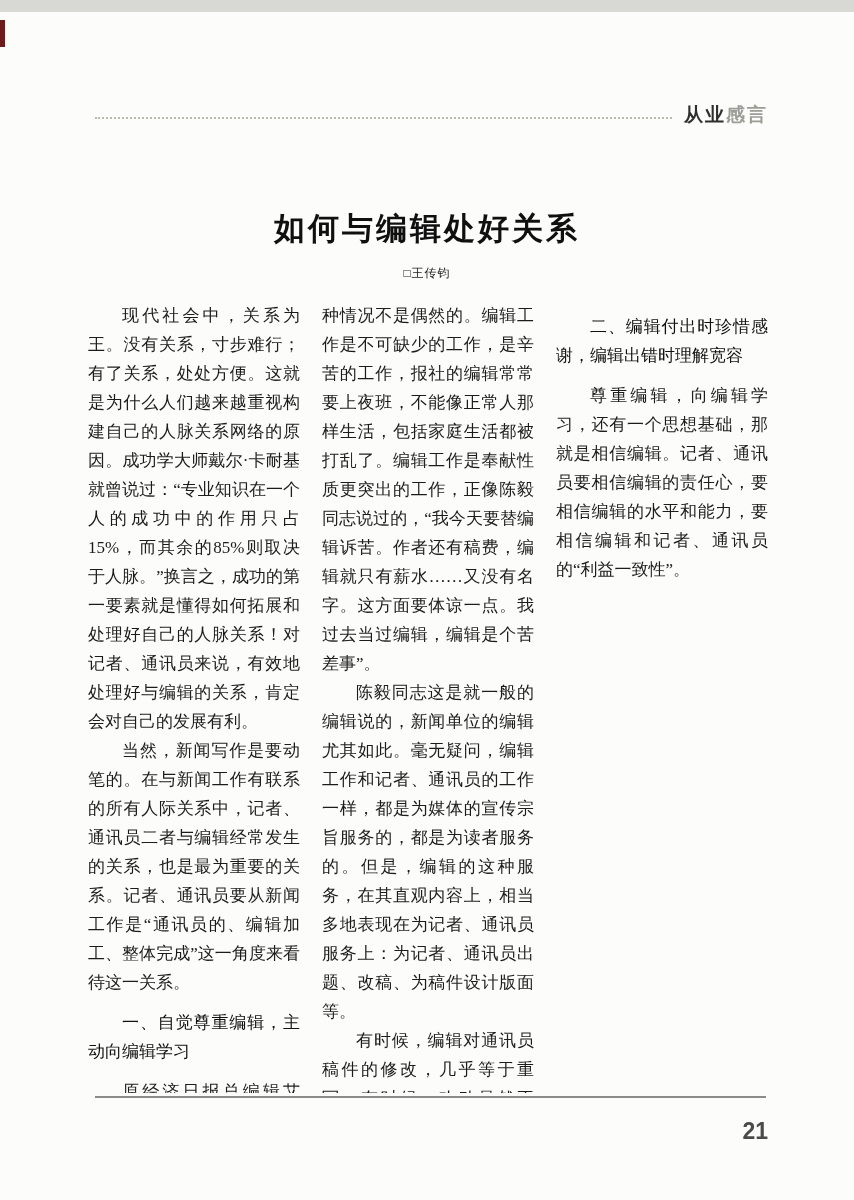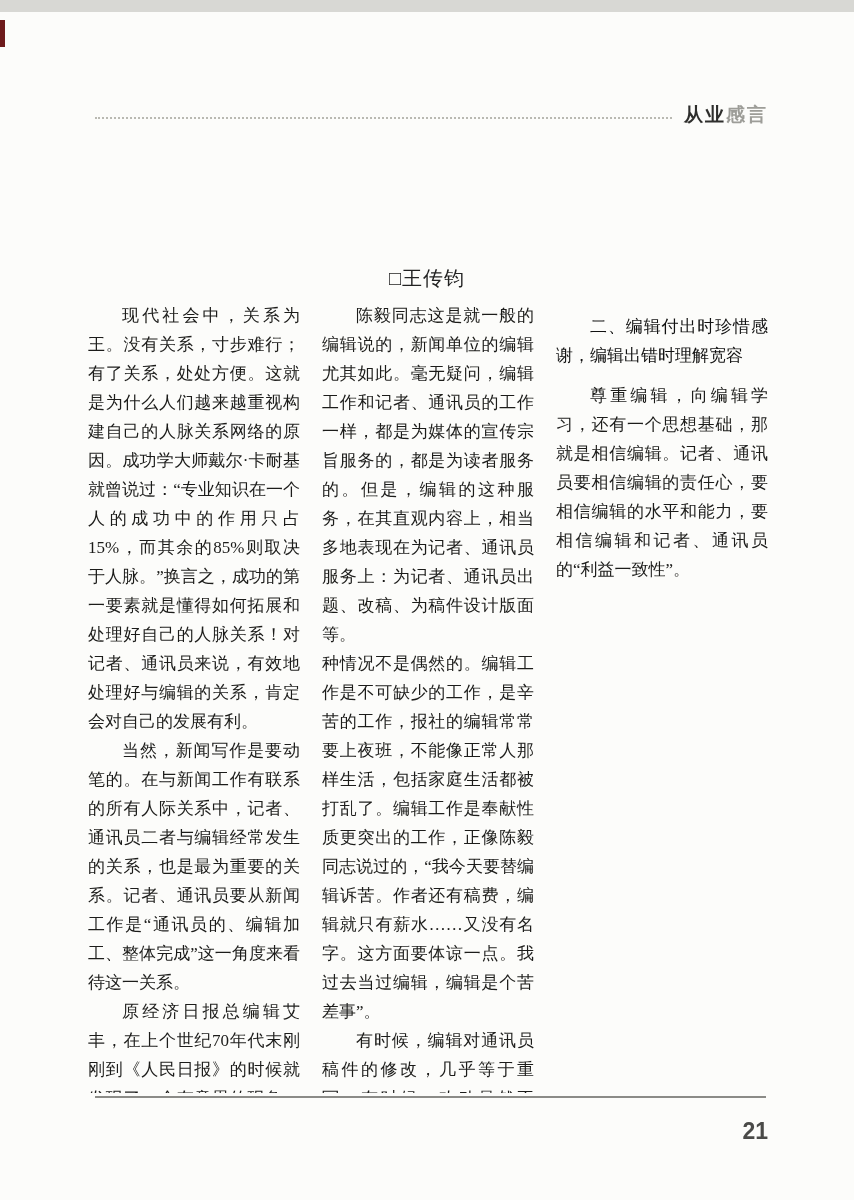--- a/index.html
+++ b/index.html
@@ -51,21 +51,21 @@
     font-weight: bold;
     font-size: 31px;
     letter-spacing: 3px;
     color: #101010;
   }
   .article-author {
     position: absolute;
     left: 0; top: 253px;
     width: 100%;
     text-align: center;
-    font-size: 20px;
+    font-size: 12px;
     letter-spacing: 1px;
     color: #222;
   }
   .columns {
     position: absolute;
     left: 88px; top: 289px;
     width: 680px; height: 792px;
     display: flex;
     gap: 22px;
   }
@@ -117,34 +117,36 @@
 
   <div class="corner-mark"></div>
 
   <div class="page-header">
     <div class="dotted-rule"></div>
     <div class="section-label">
       <span class="primary">从业</span><span class="secondary">感言</span>
     </div>
   </div>
 
+  <h1 class="article-title">如何与编辑处好关系</h1>
   <div class="article-author">□王传钧</div>
 
   <div class="columns">
 
     <div class="col">
       <p class="para">现代社会中，关系为王。没有关系，寸步难行；有了关系，处处方便。这就是为什么人们越来越重视构建自己的人脉关系网络的原因。成功学大师戴尔·卡耐基就曾说过：“专业知识在一个人的成功中的作用只占15%，而其余的85%则取决于人脉。”换言之，成功的第一要素就是懂得如何拓展和处理好自己的人脉关系！对记者、通讯员来说，有效地处理好与编辑的关系，肯定会对自己的发展有利。</p>
       <p class="para">当然，新闻写作是要动笔的。在与新闻工作有联系的所有人际关系中，记者、通讯员二者与编辑经常发生的关系，也是最为重要的关系。记者、通讯员要从新闻工作是“通讯员的、编辑加工、整体完成”这一角度来看待这一关系。</p>
+      <h3 class="subheading">一、自觉尊重编辑，主动向编辑学习</h3>
       <p class="para">原经济日报总编辑艾丰，在上个世纪70年代末刚刚到《人民日报》的时候就发现了一个有意思的现象：无论多么老资格、有名气的记者，对上夜班的编辑（上夜班的大多是年轻编辑）都十分尊重、十分客气。</p>
 
     </div>
 
     <div class="col">
+      <p class="para cont">种情况不是偶然的。编辑工作是不可缺少的工作，是辛苦的工作，报社的编辑常常要上夜班，不能像正常人那样生活，包括家庭生活都被打乱了。编辑工作是奉献性质更突出的工作，正像陈毅同志说过的，“我今天要替编辑诉苦。作者还有稿费，编辑就只有薪水……又没有名字。这方面要体谅一点。我过去当过编辑，编辑是个苦差事”。</p>
       <p class="para">陈毅同志这是就一般的编辑说的，新闻单位的编辑尤其如此。毫无疑问，编辑工作和记者、通讯员的工作一样，都是为媒体的宣传宗旨服务的，都是为读者服务的。但是，编辑的这种服务，在其直观内容上，相当多地表现在为记者、通讯员服务上：为记者、通讯员出题、改稿、为稿件设计版面等。</p>
-      <p class="para cont">种情况不是偶然的。编辑工作是不可缺少的工作，是辛苦的工作，报社的编辑常常要上夜班，不能像正常人那样生活，包括家庭生活都被打乱了。编辑工作是奉献性质更突出的工作，正像陈毅同志说过的，“我今天要替编辑诉苦。作者还有稿费，编辑就只有薪水……又没有名字。这方面要体谅一点。我过去当过编辑，编辑是个苦差事”。</p>
       <p class="para">有时候，编辑对通讯员稿件的修改，几乎等于重写；有时候，改动虽然不多，但一字千金，画龙点睛；有时候，为新闻加了好标题，为通讯想了好题目，全篇、整版顿然生辉。好多新闻作品，在很大程度上是编辑和记者（或通讯员）的共同创作。但在“记功”的时候，却往往记在记者、通讯员名下。</p>
 
     </div>
 
     <div class="col">
       <h3 class="subheading">二、编辑付出时珍惜感谢，编辑出错时理解宽容</h3>
       <p class="para">尊重编辑，向编辑学习，还有一个思想基础，那就是相信编辑。记者、通讯员要相信编辑的责任心，要相信编辑的水平和能力，要相信编辑和记者、通讯员的“利益一致性”。</p>
 
     </div>
 

